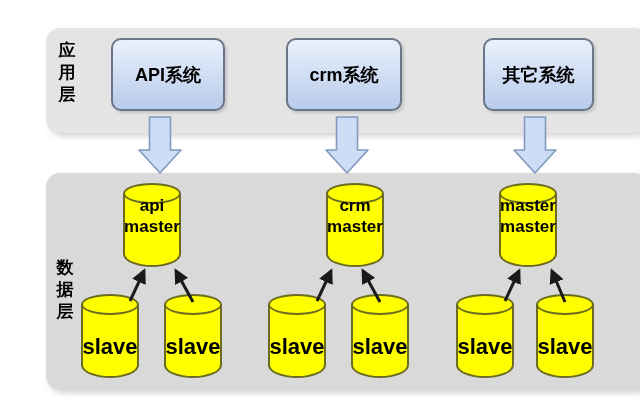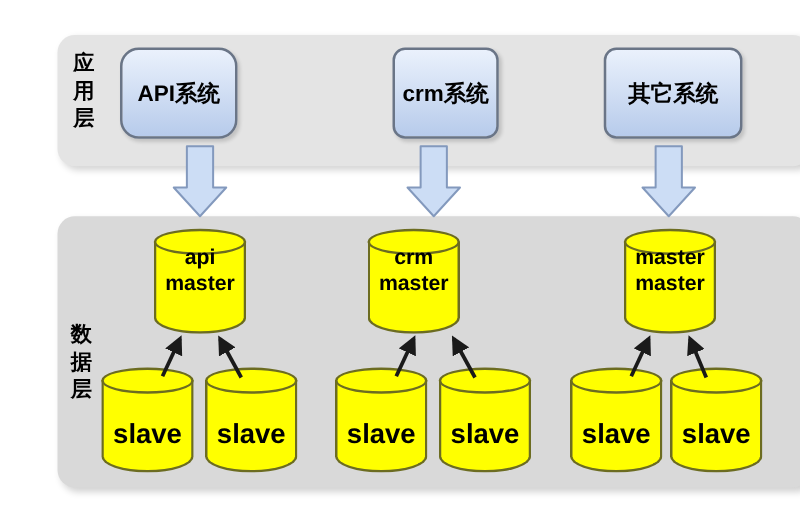--- a/index.html
+++ b/index.html
@@ -23,24 +23,24 @@
   .layer-label.app{left:10px;top:12px;}
   .layer-label.data{left:8px;top:84px;}
   .app-box{
     position:absolute;top:10px;height:73px;border-radius:10px;
     border:2px solid var(--box-border,#6a7587);
     background:linear-gradient(var(--box-fill-top,#eaf1fc),var(--box-fill-bottom,#b7cbeb));
     display:flex;align-items:center;justify-content:center;
     font-size:18px;font-weight:bold;box-shadow:2px 2px 3px rgba(0,0,0,.15);
     box-sizing:border-box;
   }
-  .app-box.b1{left:50px;width:94px;border-radius:15px;}
-  .app-box.b2{left:268px;width:85px;}
+  .app-box.b1{left:65px;width:114px;}
+  .app-box.b2{left:240px;width:116px;}
   .app-box.b3{left:437px;width:111px;}
-  .cylinder{position:absolute;width:74px;height:84px;}
+  .cylinder{position:absolute;width:58px;height:84px;}
   .cyl-top{
     position:absolute;left:0;right:0;top:0;height:21px;border-radius:50%;
     background:var(--cylinder-fill,#ffff00);
     border:2px solid var(--cylinder-border,#6c6c21);
     box-sizing:border-box;z-index:2;
   }
   .cyl-body{
     position:absolute;left:0;right:0;top:10px;bottom:0;
     background:var(--cylinder-fill,#ffff00);
     border:2px solid var(--cylinder-border,#6c6c21);border-top:none;
@@ -48,21 +48,21 @@
     box-sizing:border-box;z-index:1;
   }
   .cyl-label{
     position:absolute;left:-4px;right:-4px;text-align:center;
     font-weight:bold;z-index:3;
   }
   .cyl-label.master{top:12px;font-size:17px;line-height:21px;}
   .cyl-label.master span{display:block;}
   .cyl-label.slave{top:40px;font-size:22px;}
   
-  .m1{left:77px;top:10px;}  .m2{left:248px;top:10px;} .m3{left:453px;top:10px;}
+  .m1{left:77px;top:10px;}  .m2{left:280px;top:10px;} .m3{left:453px;top:10px;}
   
   .s1a{left:35px;top:121px;} .s1b{left:118px;top:121px;}
   .s2a{left:222px;top:121px;} .s2b{left:305px;top:121px;}
   .s3a{left:410px;top:121px;} .s3b{left:490px;top:121px;}
   .overlay{position:absolute;left:0;top:0;z-index:5;pointer-events:none;}
   .flow-arrow{
     fill:var(--flow-arrow-fill,#ccddf5);
     stroke:var(--flow-arrow-border,#8399bd);stroke-width:1.6;
     stroke-linejoin:round;
   }

